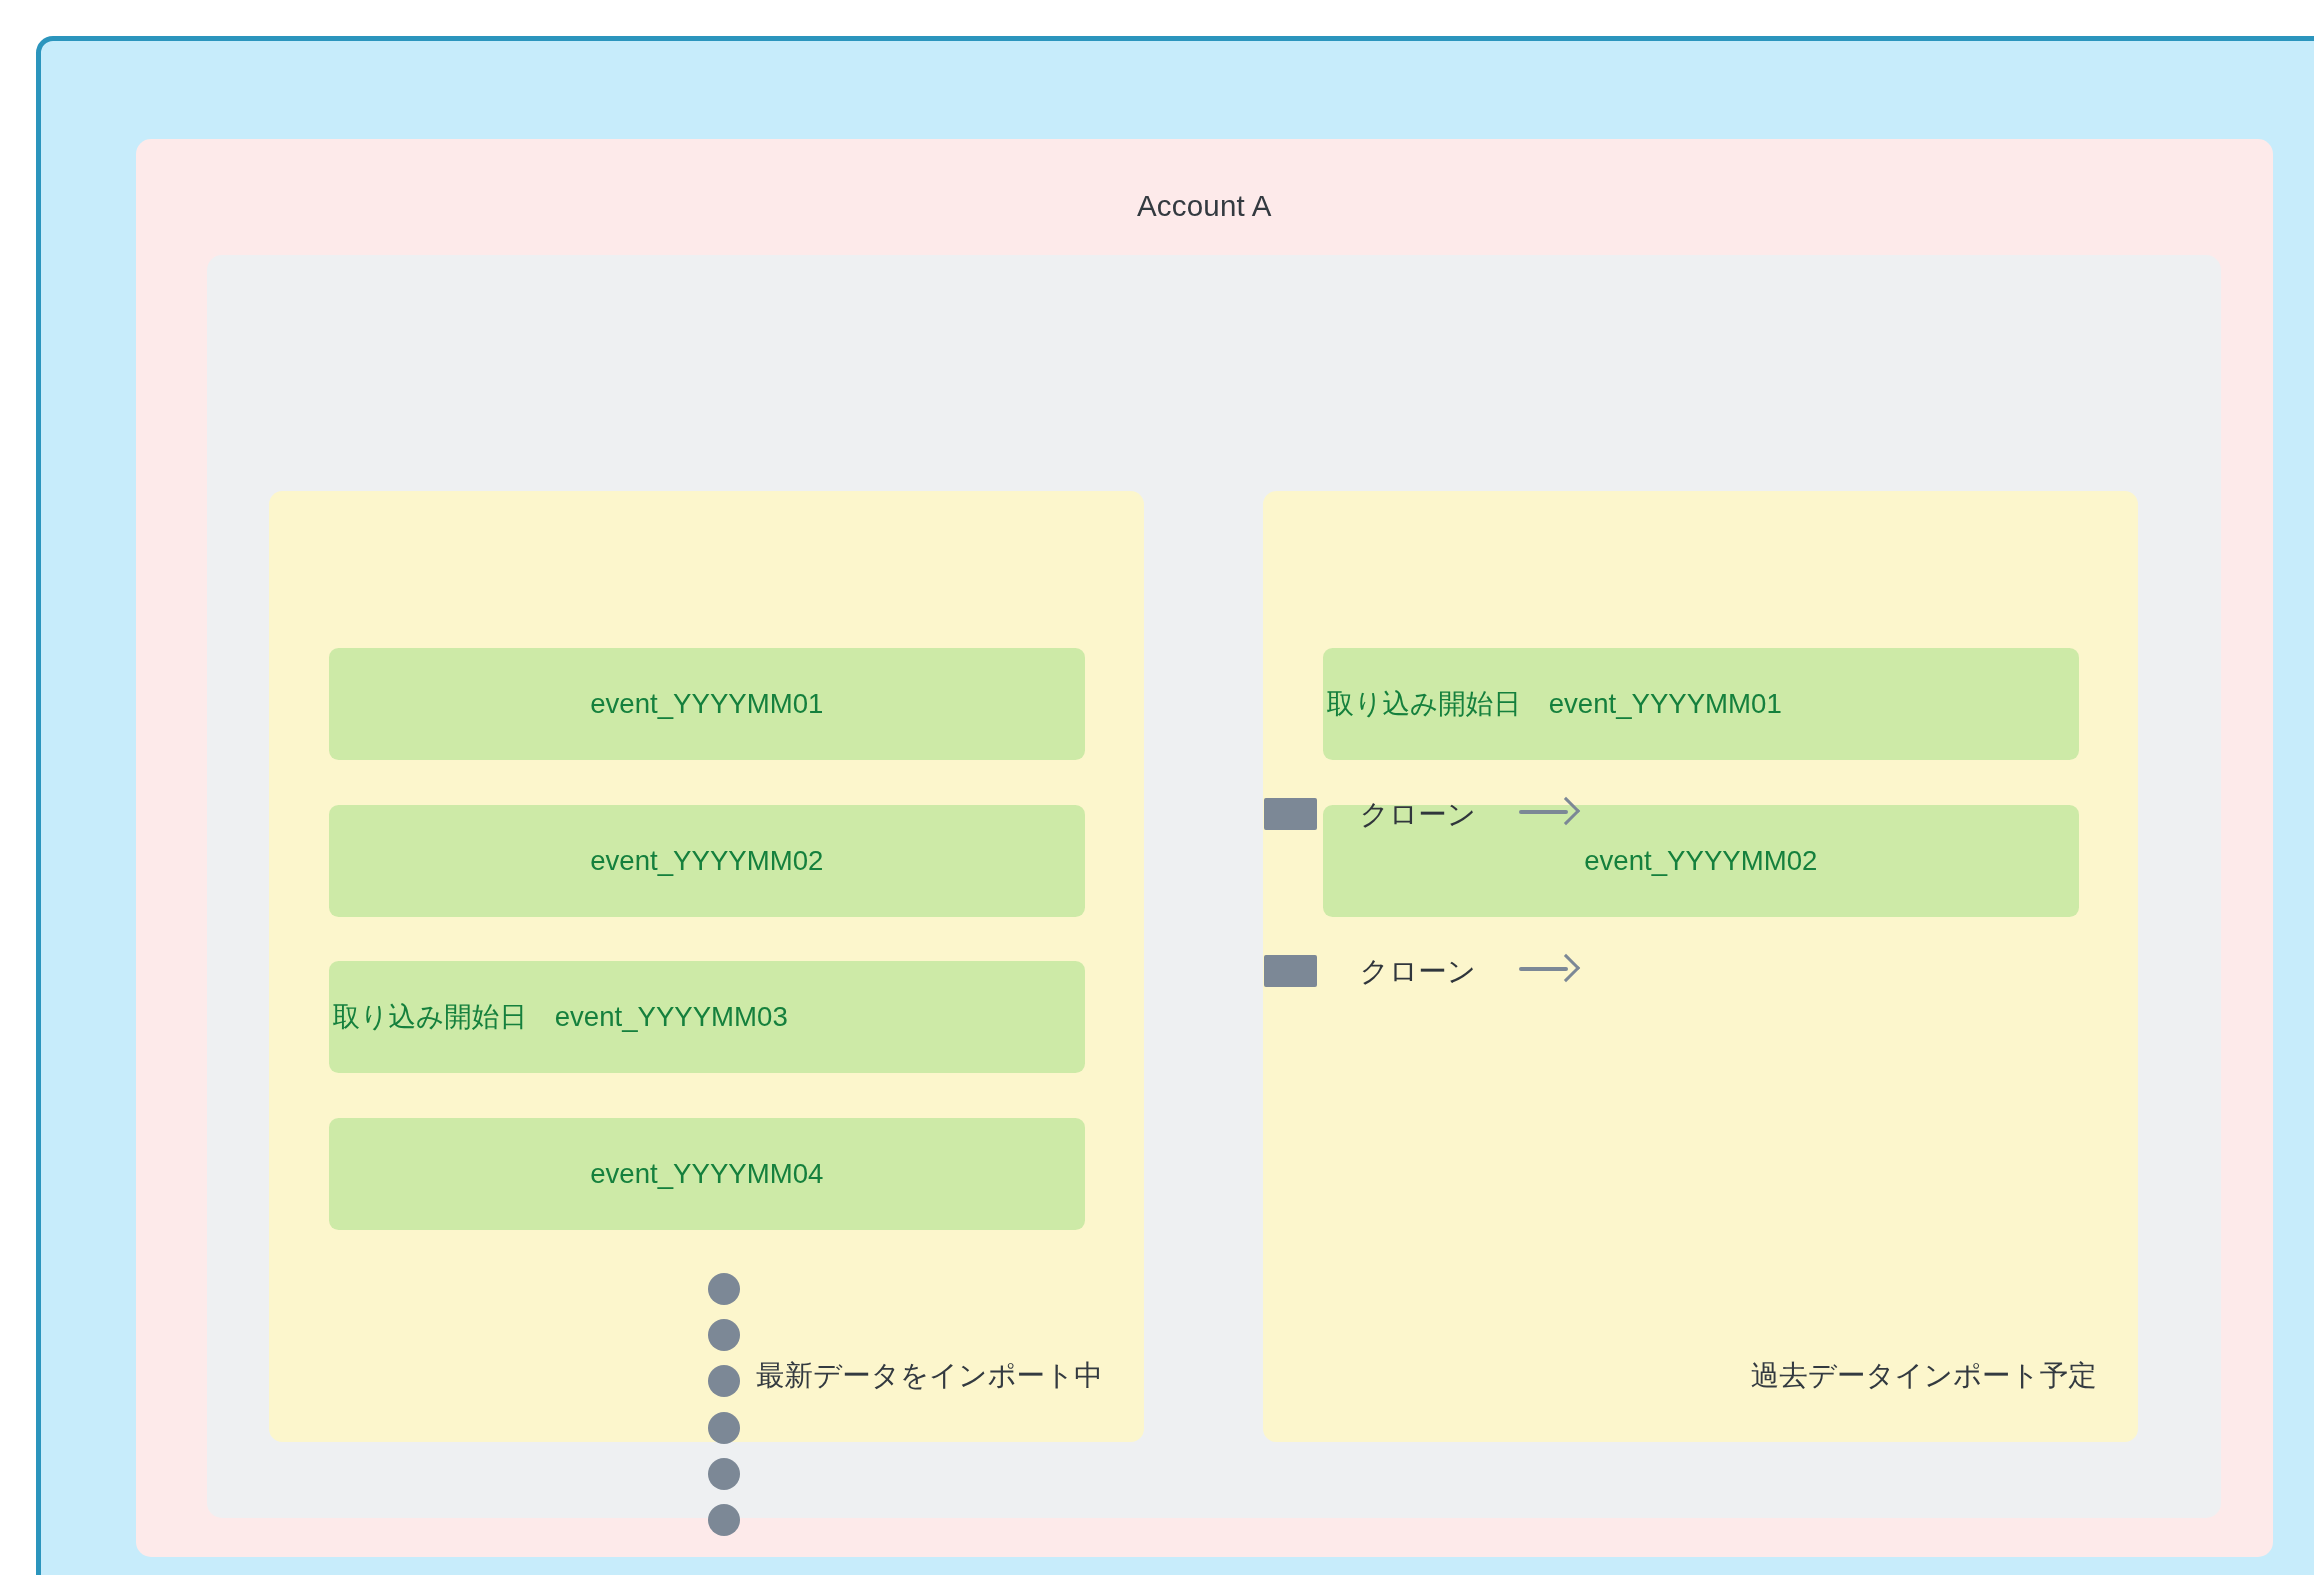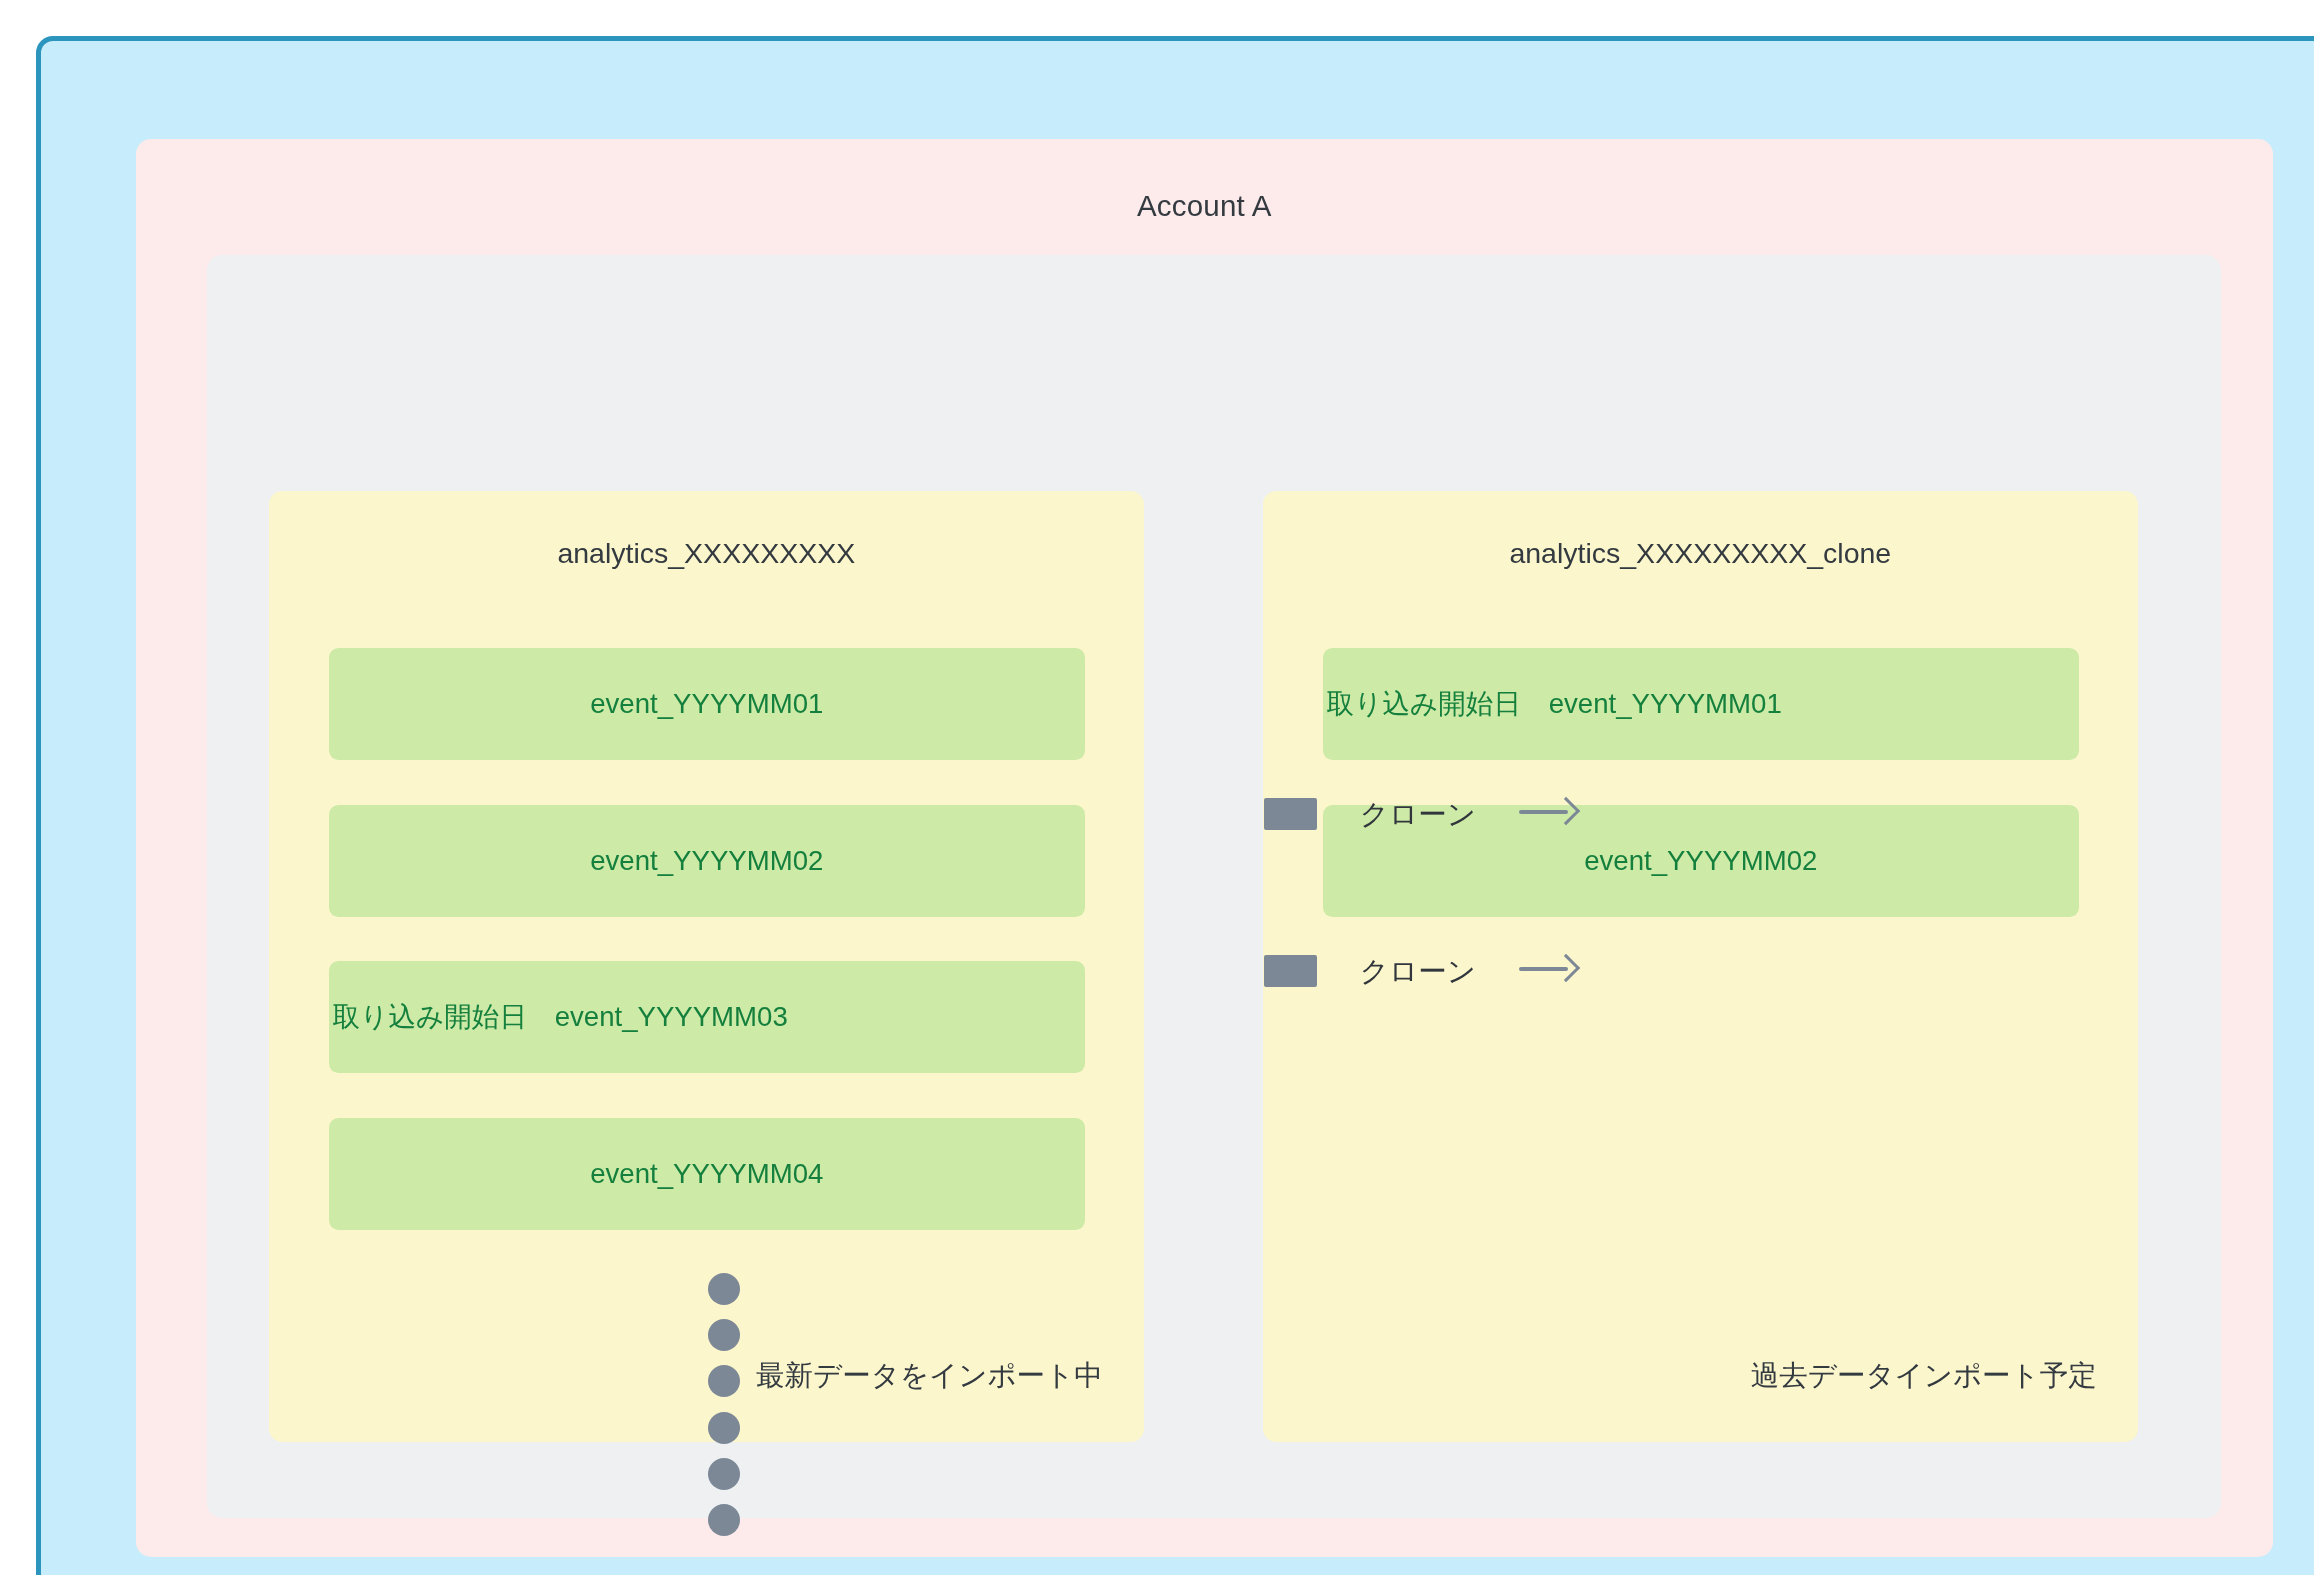--- a/index.html
+++ b/index.html
@@ -195,21 +195,20 @@
 
 <div id="canvas">
   <div class="outer-frame">
 
     <div class="account-panel">
       <div class="panel-title account-title">Account A</div>
 
       <div class="project-panel">
 
         <div class="dataset left">
-          <div class="dataset-title">analytics_XXXXXXXXX</div>
 
           <div class="event-box event-row-0">event_YYYYMM01</div>
 
           <div class="event-box event-row-1">event_YYYYMM02</div>
 
           <div class="event-box event-row-2 flush-left">取り込み開始日　event_YYYYMM03</div>
 
           <div class="event-box event-row-3">event_YYYYMM04</div>
 
           <div class="ellipsis-dots">
@@ -218,21 +217,20 @@
               <i></i>
               <i></i>
               <i></i>
               <i></i>
           </div>
 
           <div class="dataset-status">最新データをインポート中</div>
         </div>
 
         <div class="dataset right">
-          <div class="dataset-title">analytics_XXXXXXXXX_clone</div>
 
           <div class="event-box event-row-0 flush-left">取り込み開始日　event_YYYYMM01</div>
 
           <div class="event-box event-row-1">event_YYYYMM02</div>
 
           <div class="dataset-status">過去データインポート予定</div>
         </div>
 
         <div class="connector conn-row-0">
           <span class="conn-line"></span>

